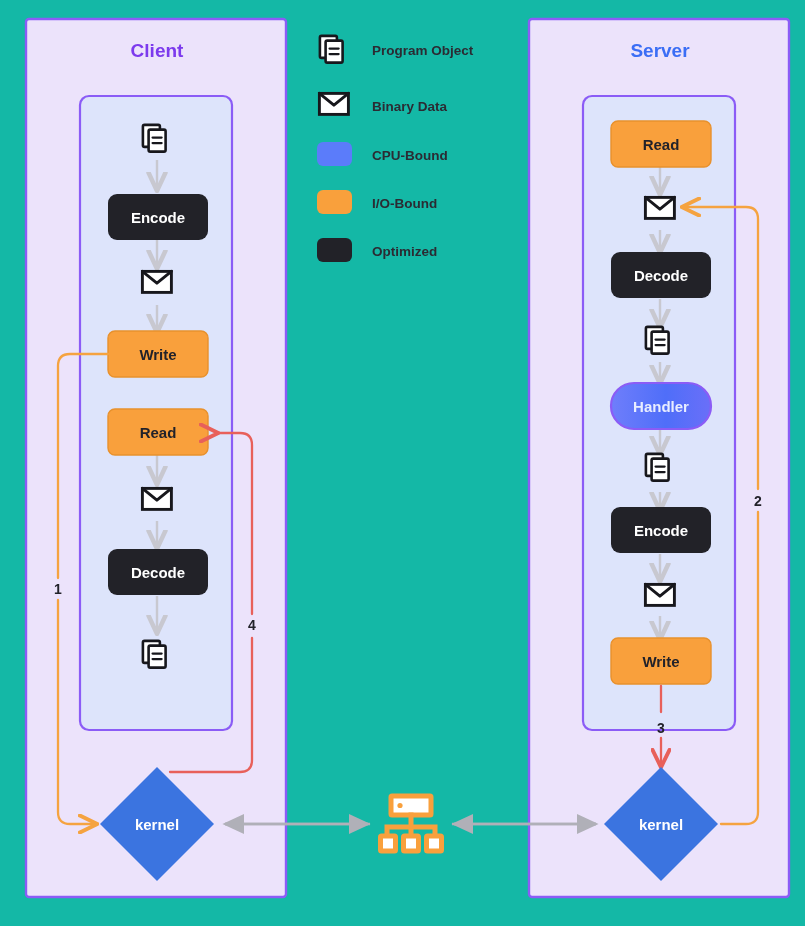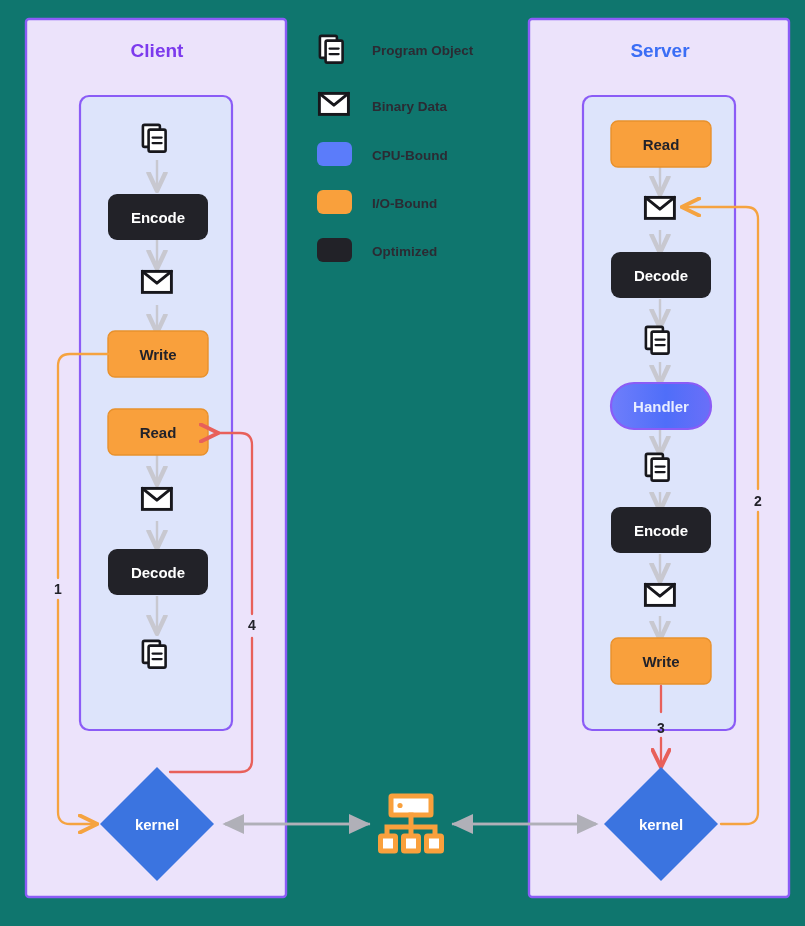--- a/index.html
+++ b/index.html
@@ -1,17 +1,17 @@
 <!DOCTYPE html>
 <html><head>
 <meta charset="utf-8">
 <style>
   html,body{margin:0;padding:0;background:#ffffff;}
   body{width:805px;height:926px;font-family:"Liberation Sans","DejaVu Sans",sans-serif;}
-  #stage{position:relative;width:805px;height:926px;overflow:hidden;background:#0f766e;}
+  #stage{position:relative;width:805px;height:926px;overflow:hidden;background:#14b8a6;}
   svg#canvas{position:absolute;left:0;top:0;width:805px;height:926px;}
 
   .lane-title{font-size:19px;font-weight:700;}
   .node-label{font-size:15px;font-weight:700;}
   .legend-label{font-size:13.5px;font-weight:700;fill:#2b2b33;}
   .edge-num{font-size:14px;font-weight:700;fill:#22222a;}
   .kernel-label{font-size:15px;font-weight:700;fill:#ffffff;}
 </style>
 </head>
 <body>

